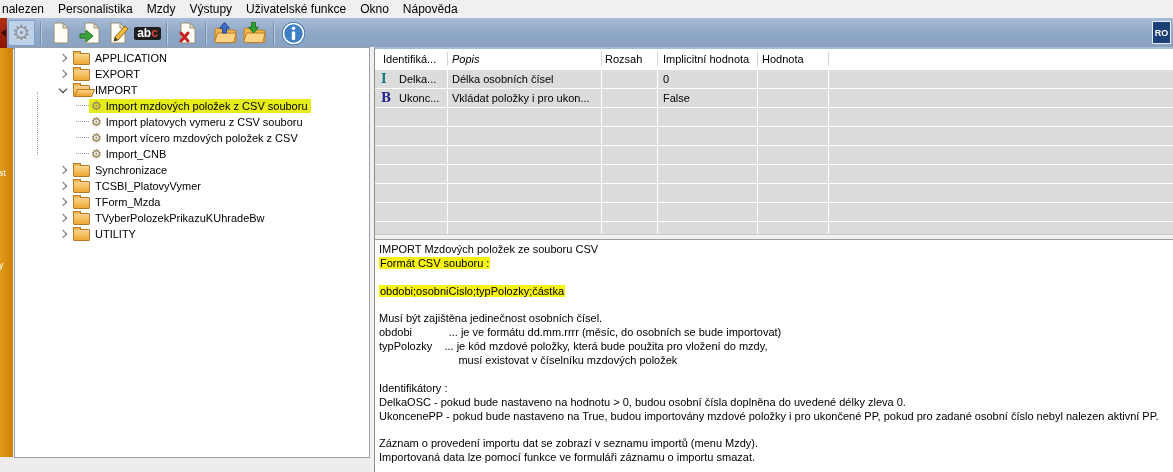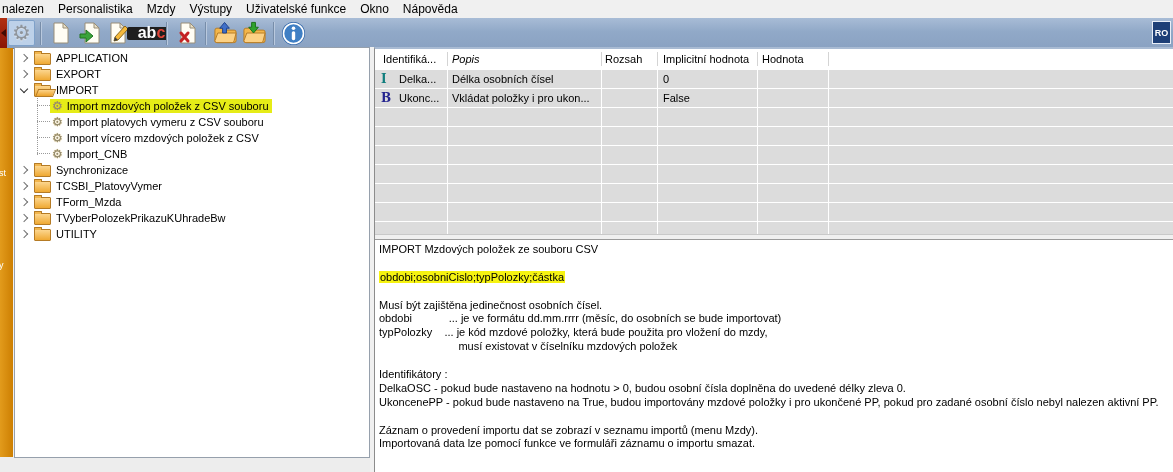--- a/index.html
+++ b/index.html
@@ -17,37 +17,37 @@
            border-bottom:1px solid #72839c;display:flex;align-items:center;}
   #grip{width:7px;height:30px;background:linear-gradient(180deg,#b23012,#8a1505);position:relative;flex:0 0 auto;}
   #grip .tri{position:absolute;left:1px;top:11px;width:0;height:0;
              border-top:4px solid transparent;border-bottom:4px solid transparent;border-right:5px solid #420a02;}
   .tb-btn{width:27px;height:26px;display:flex;align-items:center;justify-content:center;
           margin:0 1px;background:transparent;border:1px solid transparent;padding:0;}
   .tb-btn.pressed{background:#bdd1e9;border:1px solid #7fa1c9;border-radius:2px;}
   .tb-sep{width:1px;height:23px;background:#778da9;border-right:1px solid #b9c9de;margin:0 4px;flex:0 0 auto;}
   .glyph{font-family:"DejaVu Sans",sans-serif;}
   .gear-glyph{font-size:21px;line-height:21px;color:#8f959c;text-shadow:0 1px 0 #d8e2ee;}
-  .abc-box{background:#1e1e1e;color:#fff;border-radius:2px;padding:1px 3px 2px 11px;
-           font-weight:bold;font-size:16px;line-height:10px;}
+  .abc-box{background:#1e1e1e;color:#fff;border-radius:2px;padding:1px 3px 2px 3px;
+           font-weight:bold;font-size:12px;line-height:10px;}
   .abc-box .red{color:#e04438;}
   #logo{position:absolute;right:2px;top:3px;width:17px;height:21px;background:#1d3f77;
         border:1px solid #e8eef7;color:#fff;font-weight:bold;font-size:9px;
         display:flex;align-items:center;justify-content:center;letter-spacing:0;}
   
   #side-strip{position:absolute;left:0;top:48px;width:13px;height:409px;
               background:linear-gradient(90deg,#e29b1c,#cd7f02);border-bottom:3px solid #a86f04;}
   .strip-frag{position:absolute;left:-1px;color:#fff;font-size:9px;}
   .strip-frag.f0{top:120px;} .strip-frag.f1{top:212px;}
   
   #bottom-strip{position:absolute;left:0;top:457px;width:372px;height:15px;background:#ededed;}
   
   #tree-panel{position:absolute;left:14px;top:47px;width:354px;height:409px;background:#fff;
               border:1px solid #96a0ac;overflow:hidden;}
-  .tree-row{position:relative;height:16px;display:flex;align-items:center;white-space:nowrap;}
+  .tree-row{position:relative;height:16px;display:flex;align-items:center;white-space:nowrap;margin-left:39px;}
   .tree-row.root{padding-left:3px;}
   .tree-row.child{padding-left:22px;}
   .chevbox{width:13px;height:16px;display:flex;align-items:center;justify-content:center;flex:0 0 auto;}
   .chev{width:5px;height:5px;border-top:1px solid #727272;border-right:1px solid #727272;
         transform:rotate(45deg);margin-left:-2px;}
   .chev.down{transform:rotate(135deg);border-color:#2f2f2f;margin-top:-2px;}
   .hdots{width:13px;height:1px;border-top:1px dotted #9a9a9a;flex:0 0 auto;}
   #vdots{position:absolute;left:22px;top:44px;height:63px;border-left:1px dotted #9a9a9a;}
   .band{display:flex;align-items:center;padding:1px 3px 1px 2px;}
   .band.sel{background:#e6ec17;}
@@ -312,20 +312,21 @@
           <span class="tcell" style="left: 24px;">Ukonc...</span>
           <span class="tcell" style="left: 77px;">Vkládat položky i pro ukon...</span>
           <span class="tcell" style="left: 232px;"></span>
           <span class="tcell" style="left: 288px;">False</span>
           <span class="tcell" style="left: 390px;"></span>
         </div>
       </div>
     <div id="gap-strip"></div>
     <div id="desc">
         <div class="desc-line"><span>IMPORT Mzdových položek ze souboru CSV</span></div>
+        <div class="desc-line"><span class="hl">Formát CSV souboru :</span></div>
         <div class="desc-line"><span></span></div>
         <div class="desc-line"><span class="hl">obdobi;osobniCislo;typPolozky;částka</span></div>
         <div class="desc-line"><span></span></div>
         <div class="desc-line"><span>Musí být zajištěna jedinečnost osobních čísel.</span></div>
         <div class="desc-line"><span>obdobi            ... je ve formátu dd.mm.rrrr (měsíc, do osobních se bude importovat)</span></div>
         <div class="desc-line"><span>typPolozky    ... je kód mzdové položky, která bude použita pro vložení do mzdy,</span></div>
         <div class="desc-line"><span>                          musí existovat v číselníku mzdových položek</span></div>
         <div class="desc-line"><span></span></div>
         <div class="desc-line"><span>Identifikátory :</span></div>
         <div class="desc-line"><span>DelkaOSC - pokud bude nastaveno na hodnotu &gt; 0, budou osobní čísla doplněna do uvedené délky zleva 0.</span></div>

